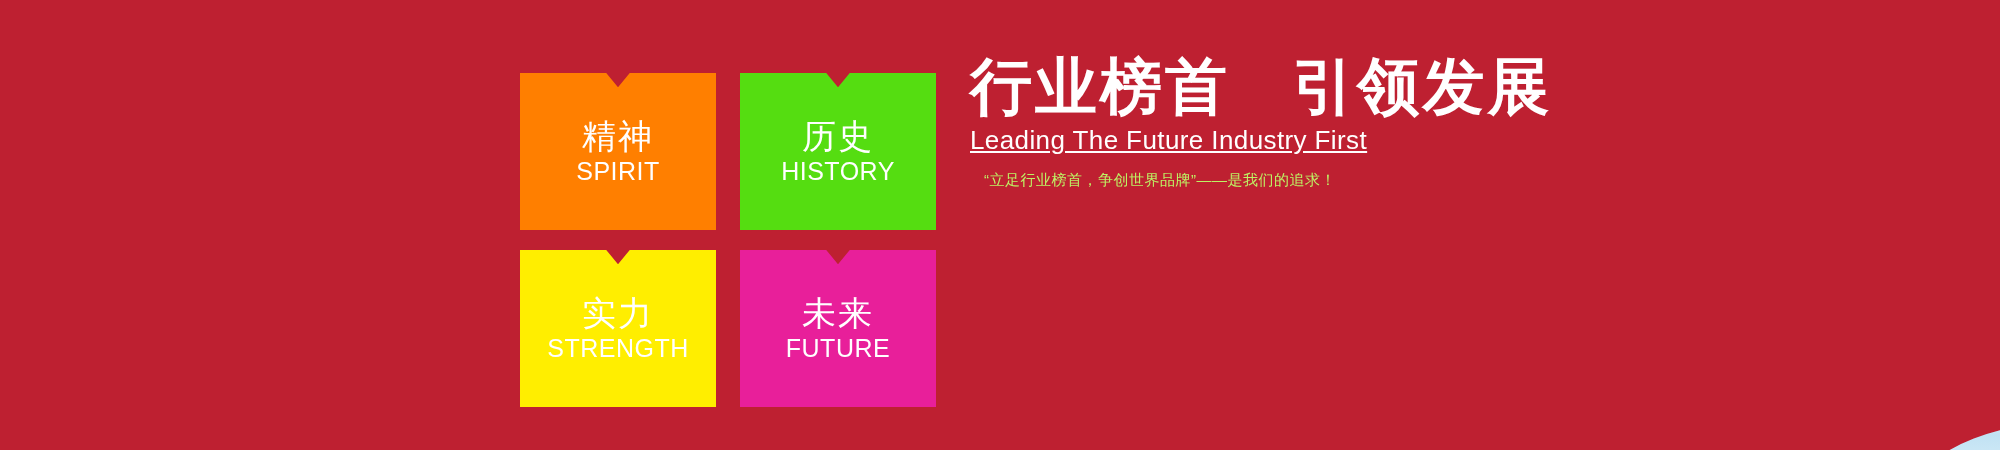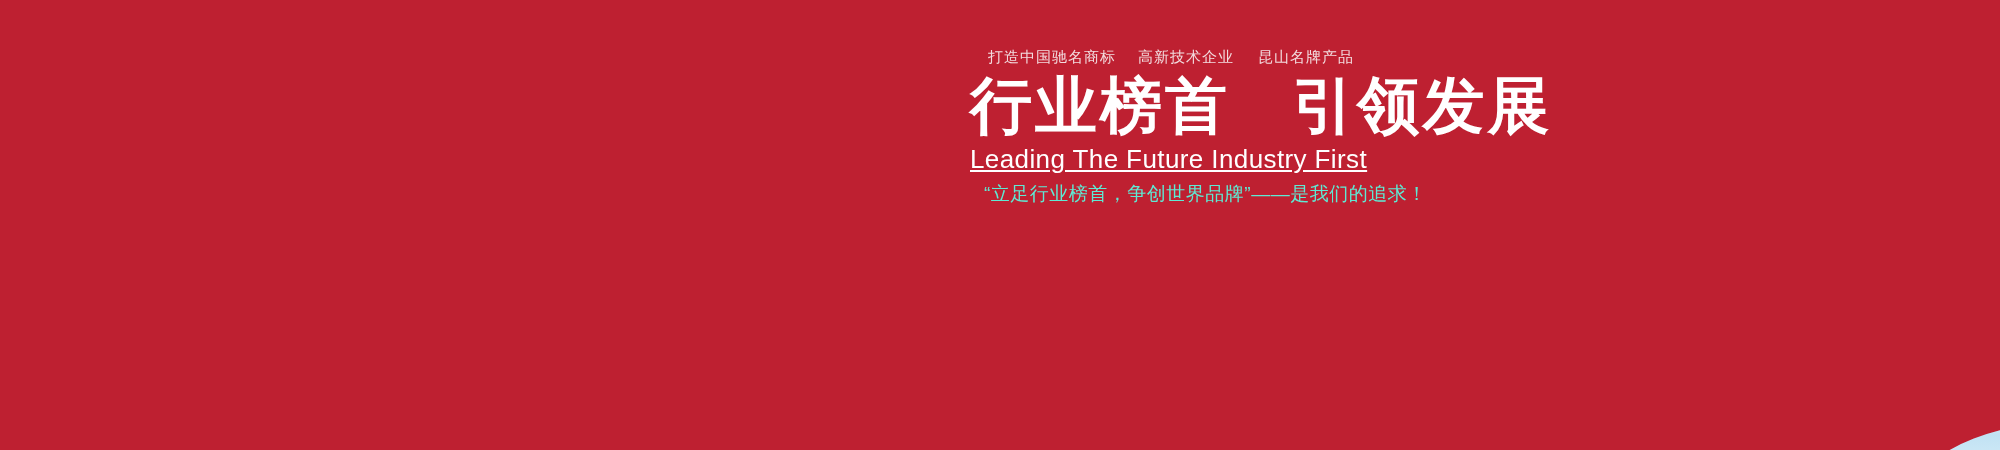--- a/index.html
+++ b/index.html
@@ -32,21 +32,21 @@
   .eyebrow span{display:inline-block;}
   .eyebrow .e1{width:150px;}
   .eyebrow .e2{width:120px;}
   .eyebrow .e3{width:auto;}
   .headline{
     font-size:62px;line-height:1.05;letter-spacing:3px;font-weight:700;
     margin-top:6px;white-space:nowrap;
   }
   .headline .gap{display:inline-block;width:22px;}
   .subtitle{font-size:26px;letter-spacing:0.4px;margin-top:6px;color:#ffffff;font-weight:400;text-decoration:underline;}
-  .quote{font-size:19px;letter-spacing:0.5px;margin-top:6px;padding-left:14px;color:#5eead4;}
+  .quote{font-size:15px;letter-spacing:0.5px;margin-top:15px;padding-left:14px;color:#bef264;}
 
   
   .cloud{
     position:absolute;left:948px;top:190px;width:420px;height:260px;
     -webkit-clip-path:url(#cloudClip);clip-path:url(#cloudClip);
   }
   .cloudwrap{position:absolute;left:948px;top:190px;width:420px;height:260px;}
   .photo{position:absolute;inset:0;}
   .sky{position:absolute;left:0;top:0;right:0;height:48%;
        background:linear-gradient(#9fd2ee 0%,#c9e6f5 55%,#e2f0f8 100%);}
@@ -67,28 +67,46 @@
       <circle cx="0.900" cy="0.820" r="0.175"></circle>
       <rect x="0.10" y="0.62" width="0.80" height="0.30"></rect>
     </clipPath>
   </defs>
 </svg>
 
 <div class="banner">
 
   <div class="leftbleed"></div>
 
+  <div class="tiles">
+
+    <div class="tile t-spirit" style="background: rgb(255, 127, 0);">
+      <div class="cn">精神</div>
+      <div class="en">SPIRIT</div>
+    </div>
+
+    <div class="tile t-history" style="background: rgb(85, 221, 17);">
+      <div class="cn">历史</div>
+      <div class="en">HISTORY</div>
+    </div>
+
+    <div class="tile t-strength" style="background: rgb(255, 238, 0);">
+      <div class="cn">实力</div>
+      <div class="en">STRENGTH</div>
+    </div>
+
+    <div class="tile t-future" style="background: rgb(232, 31, 154);">
+      <div class="cn">未来</div>
+      <div class="en">FUTURE</div>
+    </div>
+
+  </div>
 
   <div class="textblock">
 
-    <div class="eyebrow">
-      <span class="e1">打造中国驰名商标</span>
-      <span class="e2">高新技术企业</span>
-      <span class="e3">昆山名牌产品</span>
-    </div>
 
     <div class="headline">
       <span>行业榜首</span>
       <span class="gap"></span>
       <span>引领发展</span>
     </div>
 
     <div class="subtitle">Leading The Future Industry First</div>
 
     <div class="quote">“立足行业榜首，争创世界品牌”——是我们的追求！</div>

